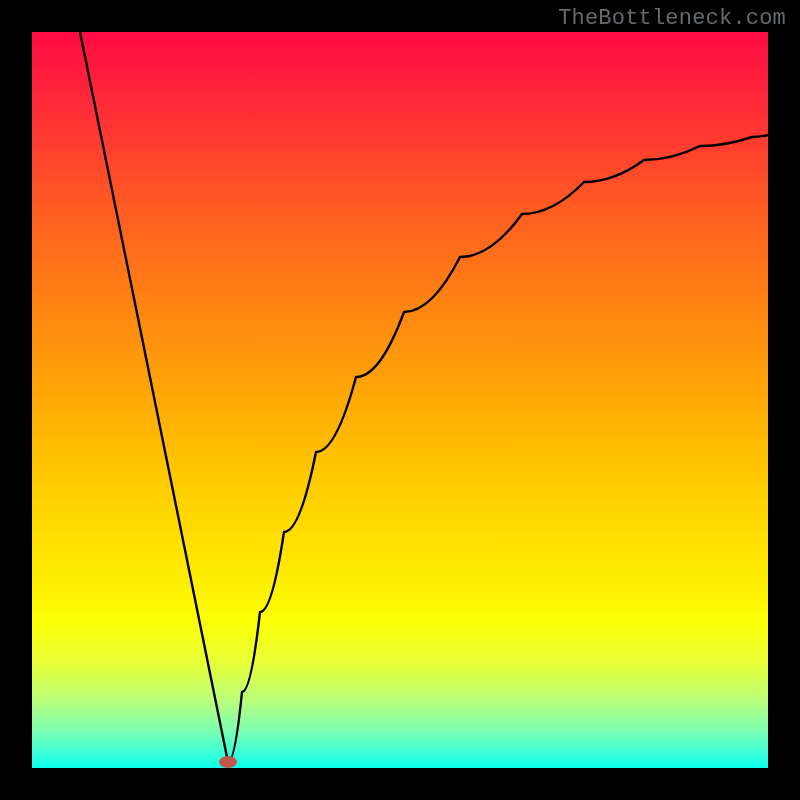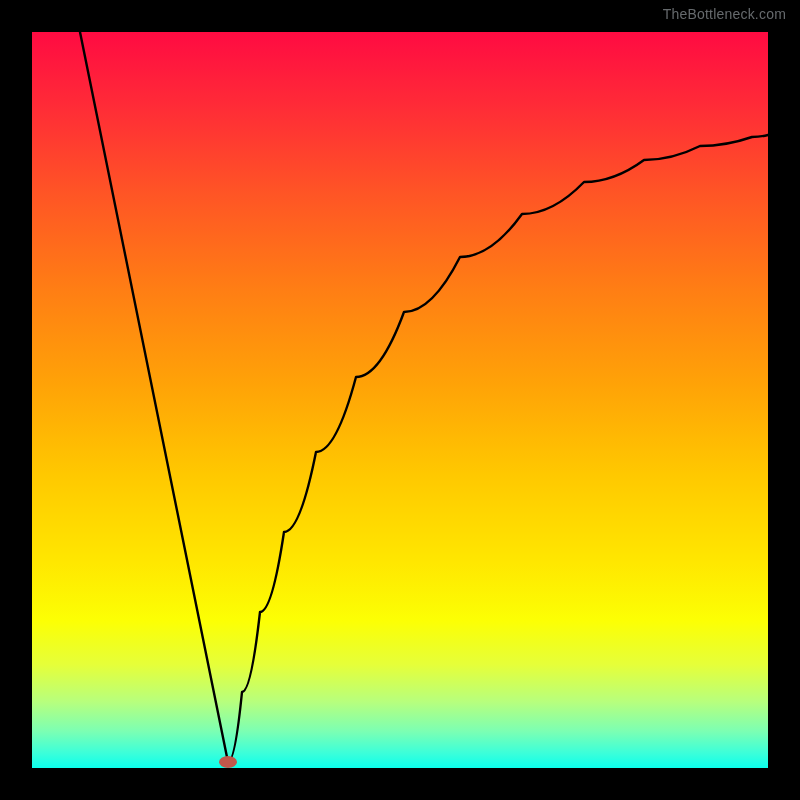--- a/index.html
+++ b/index.html
@@ -43,24 +43,25 @@
   .overlay-svg {
     position: absolute;
     left: 0;
     top: 0;
   }
   .watermark {
     position: absolute;
     top: 6px;
     right: 14px;
     color: #666a6d;
-    font-size: 14px;
+    font-size: 22px;
     font-weight: 500;
     letter-spacing: 0.2px;
     user-select: none;
+    font-family: Liberation Mono, monospace;
   }
 </style>
 </head>
 <body>
 
 <div class="frame">
 
   <div class="plot-area"></div>
 
   <svg class="overlay-svg" width="800" height="800" viewBox="0 0 800 800">

